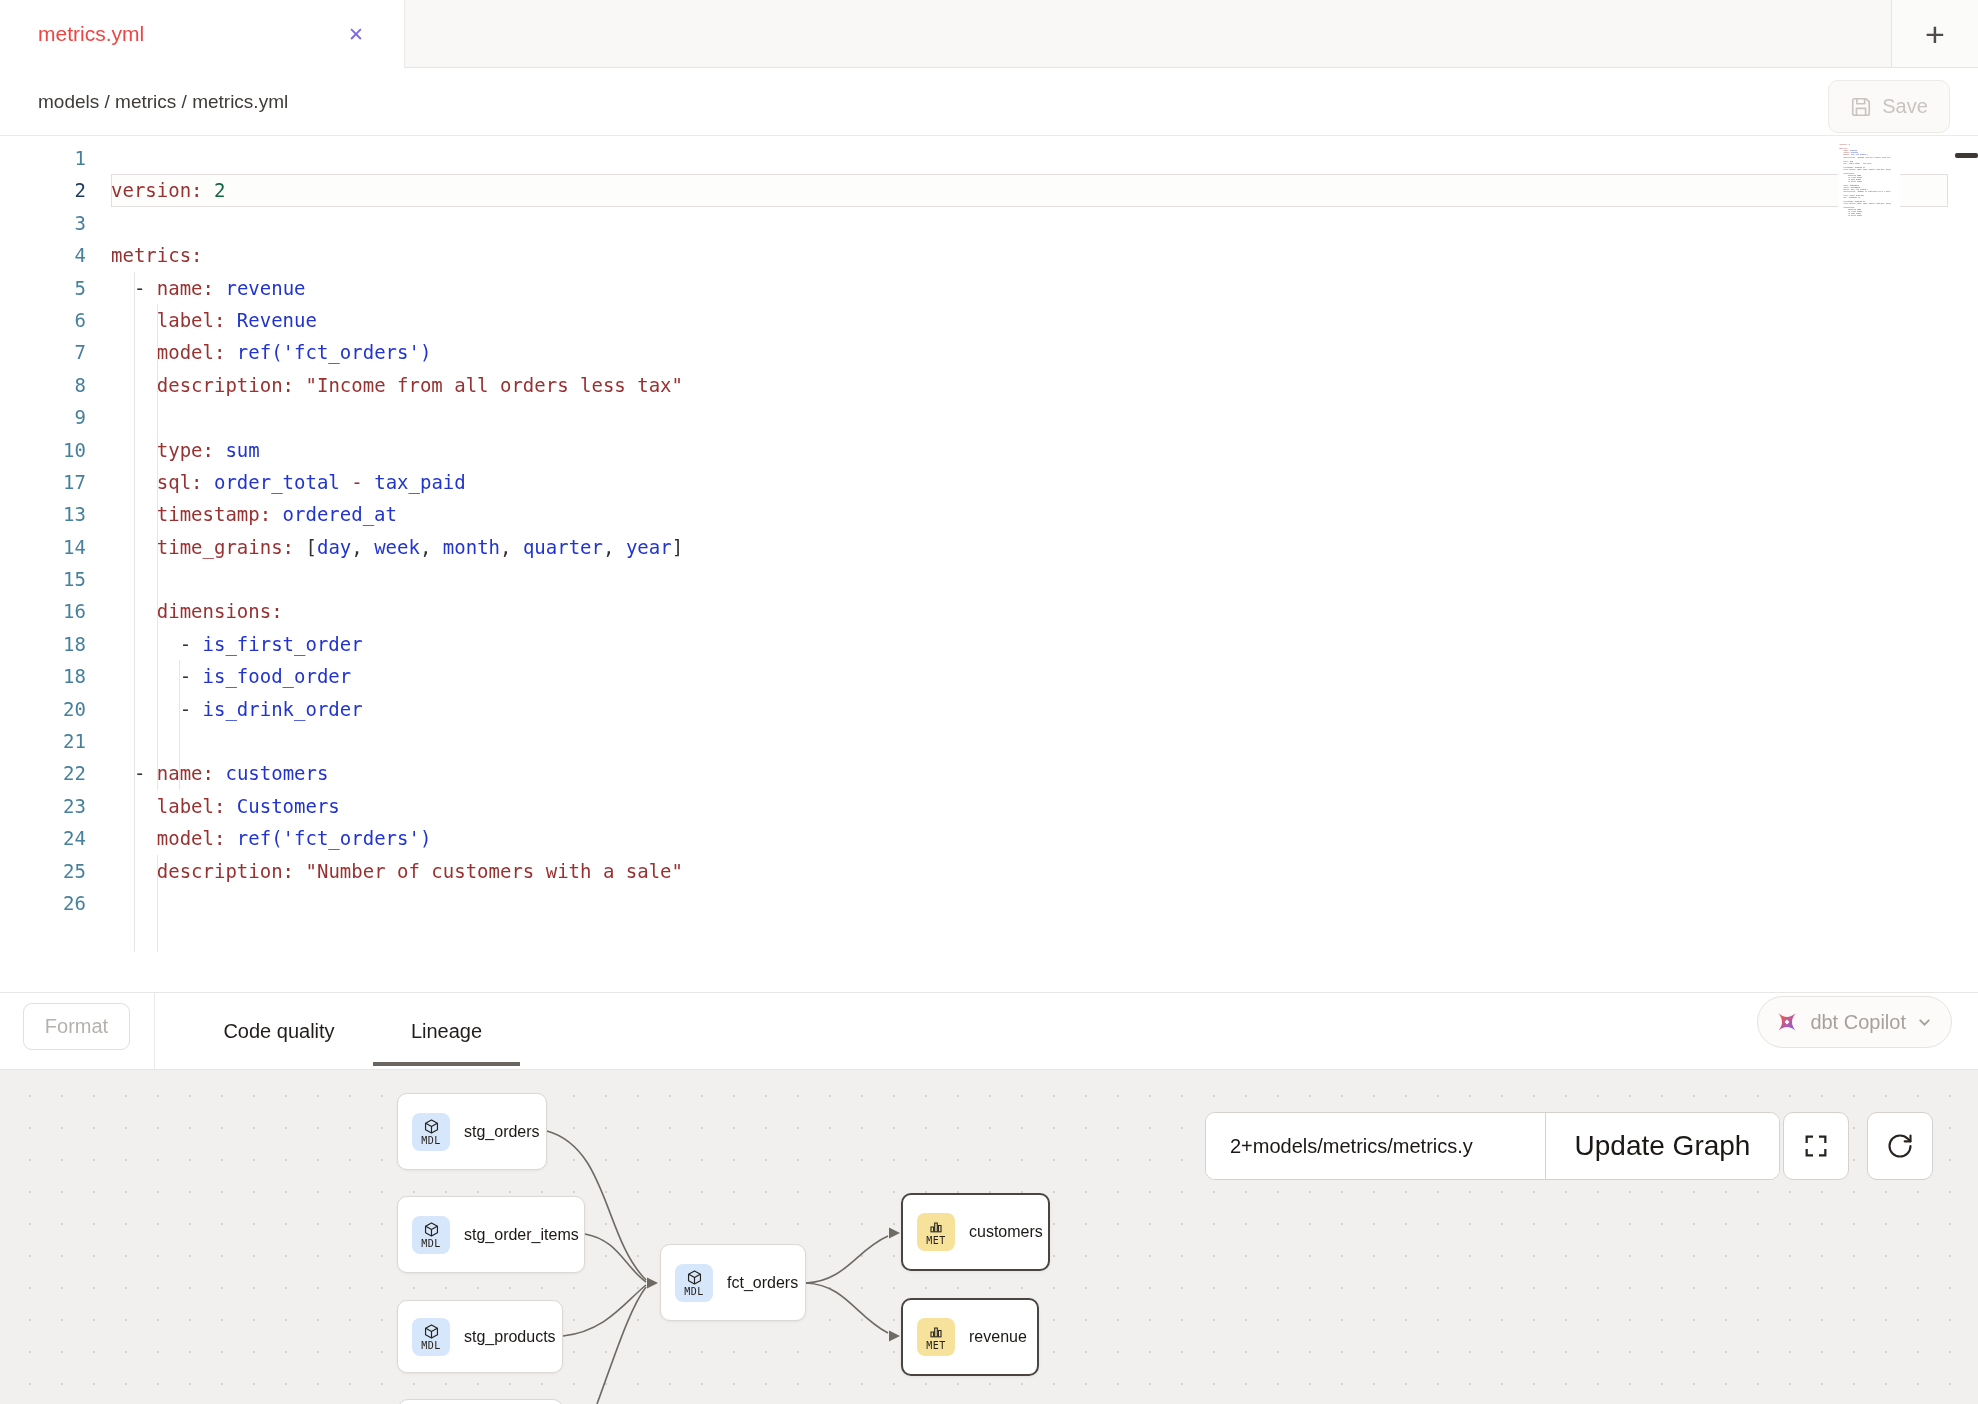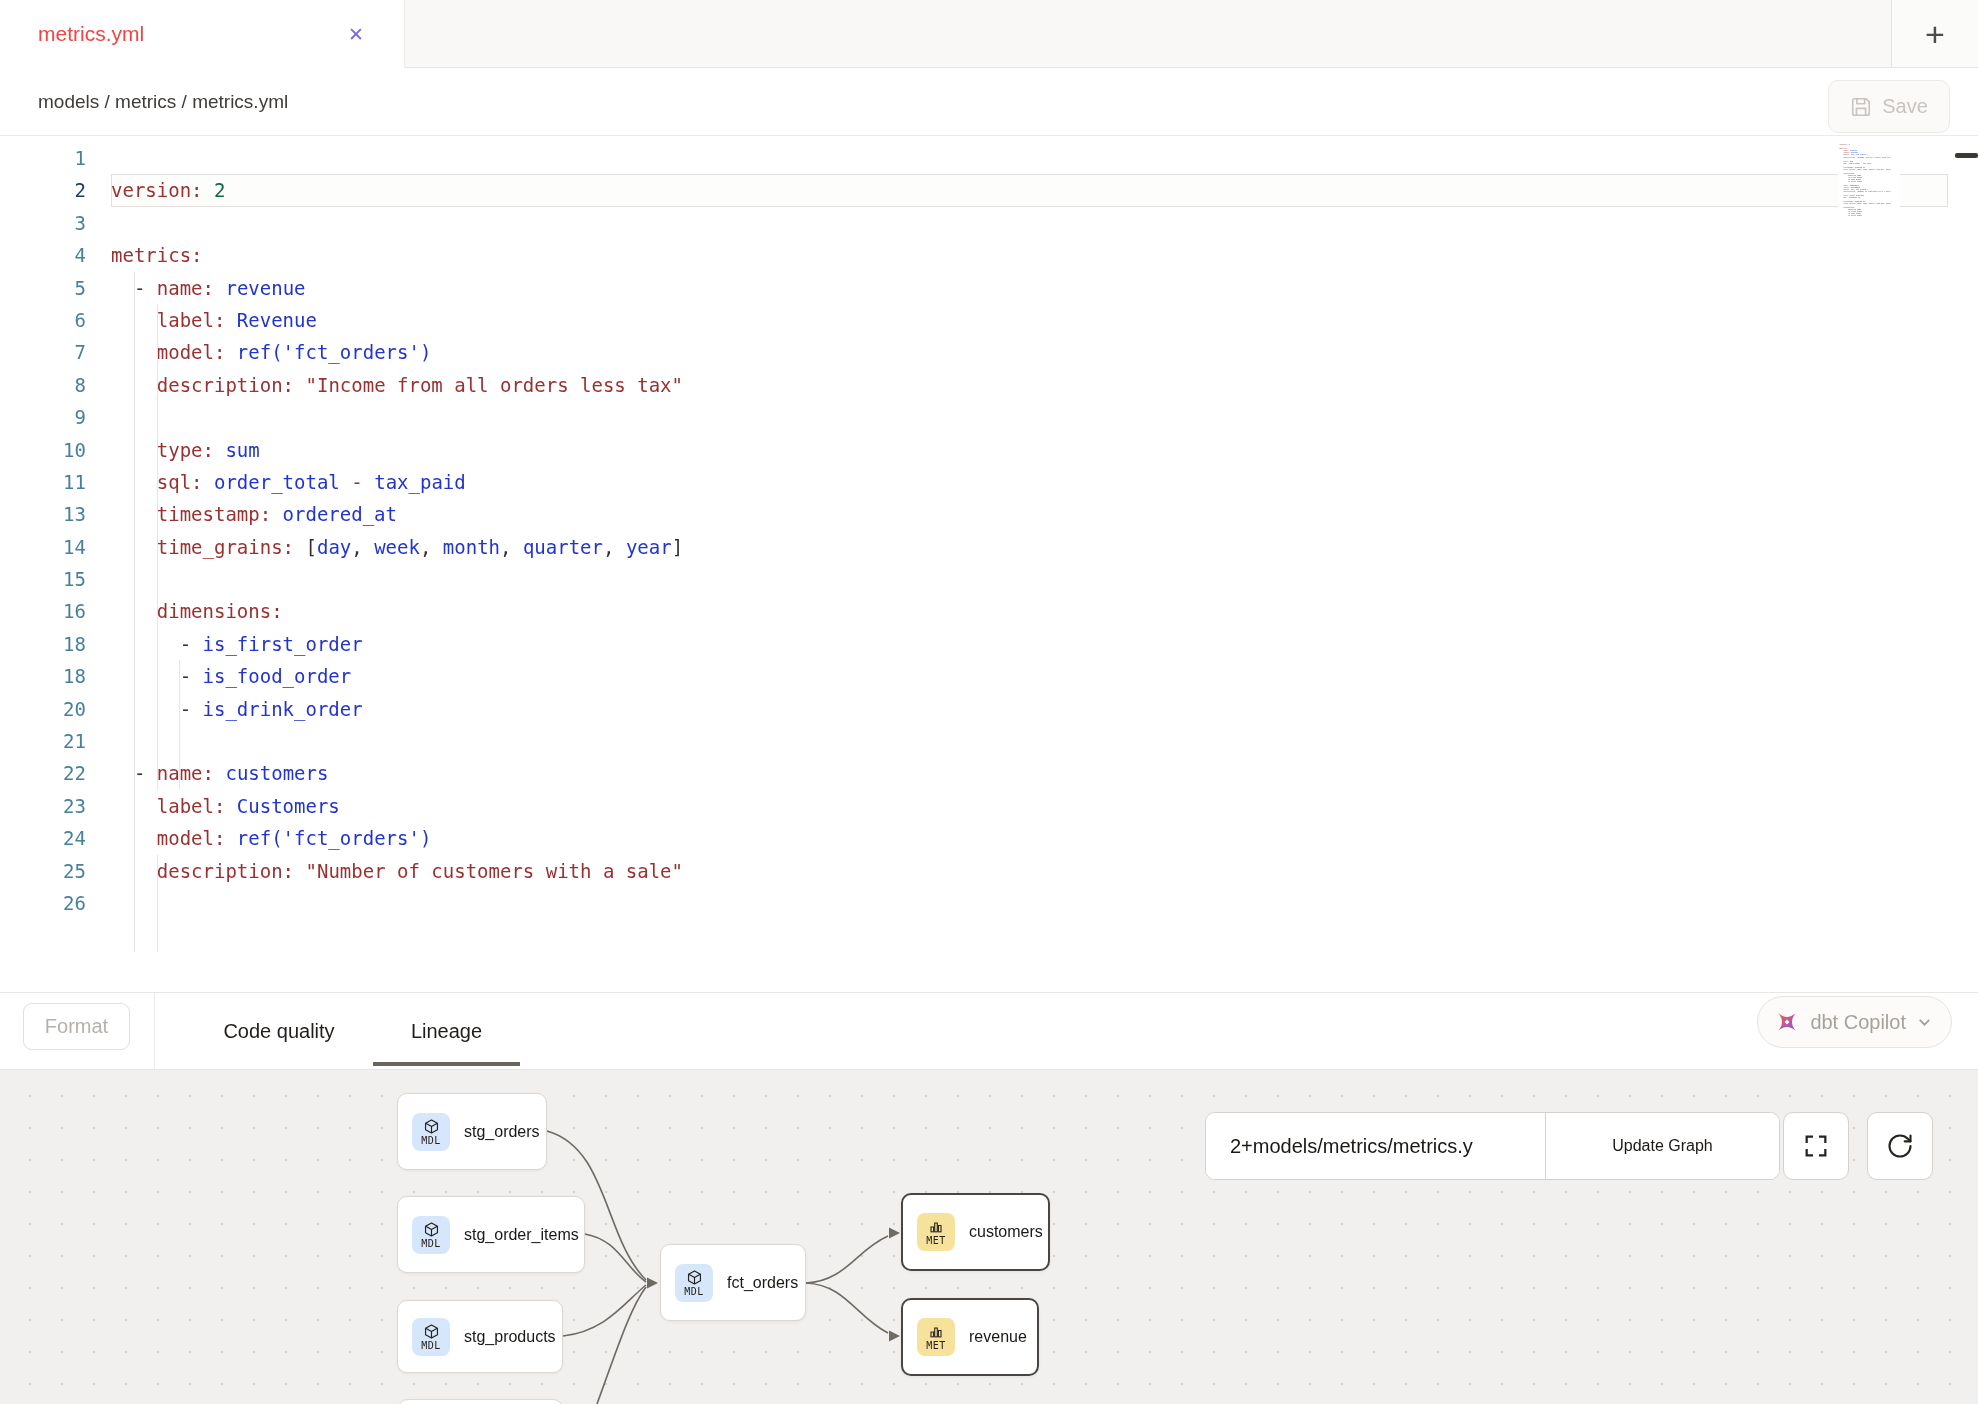--- a/index.html
+++ b/index.html
@@ -79,21 +79,21 @@
            display:flex; flex-direction:column; align-items:center; justify-content:center; }
   .badge span { font-family:"DejaVu Sans Mono", monospace; font-size:10px; color:#26221e; letter-spacing:.5px; }
   .nlabel { font-size:16px; color:#1b1815; white-space:nowrap; }
 
   .graphctl { position:absolute; top:42px; left:1205px; height:68px; display:flex;
               background:#fff; border:1px solid #d5d1cd; border-radius:10px; overflow:hidden; }
   .gsel { width:340px; border:none; outline:none; padding-left:24px; font-size:20px;
           color:#1b1815; font-family:"Liberation Sans", sans-serif; background:#fff;
           border-right:1px solid #d5d1cd; }
   .gupd { width:233px; display:flex; align-items:center; justify-content:center;
-          font-size:16px; color:#1b1815; cursor:pointer; background:#fff; }
+          font-size:28px; color:#1b1815; cursor:pointer; background:#fff; }
   .sq { position:absolute; top:42px; width:66px; height:68px; background:#fff;
         border:1px solid #d5d1cd; border-radius:10px;
         display:flex; align-items:center; justify-content:center; cursor:pointer; }
   .sq.fs { left:1783px; } .sq.rf { left:1867px; }
 </style>
 </head>
 <body>
 
 <div class="app">
 
@@ -125,21 +125,21 @@
         <div class="row"><span class="ln">1</span><span class="lc"></span></div>
         <div class="row active"><span class="ln lna">2</span><span class="lc"><span class="tk-k">version:</span><span class="tk-t"> </span><span class="tk-n">2</span></span></div>
         <div class="row"><span class="ln">3</span><span class="lc"></span></div>
         <div class="row"><span class="ln">4</span><span class="lc"><span class="tk-k">metrics:</span></span></div>
         <div class="row"><span class="ln">5</span><span class="lc"><span class="tk-t">  </span><span class="tk-t">- </span><span class="tk-k">name:</span><span class="tk-t"> </span><span class="tk-v">revenue</span></span></div>
         <div class="row"><span class="ln">6</span><span class="lc"><span class="tk-t">    </span><span class="tk-k">label:</span><span class="tk-t"> </span><span class="tk-v">Revenue</span></span></div>
         <div class="row"><span class="ln">7</span><span class="lc"><span class="tk-t">    </span><span class="tk-k">model:</span><span class="tk-t"> </span><span class="tk-v">ref('fct_orders')</span></span></div>
         <div class="row"><span class="ln">8</span><span class="lc"><span class="tk-t">    </span><span class="tk-k">description:</span><span class="tk-t"> </span><span class="tk-s">"Income from all orders less tax"</span></span></div>
         <div class="row"><span class="ln">9</span><span class="lc"></span></div>
         <div class="row"><span class="ln">10</span><span class="lc"><span class="tk-t">    </span><span class="tk-k">type:</span><span class="tk-t"> </span><span class="tk-v">sum</span></span></div>
-        <div class="row"><span class="ln">11</span><span class="lc"><span class="tk-t">    </span><span class="tk-k">sql:</span><span class="tk-t"> </span><span class="tk-v">order_total</span><span class="tk-t"> </span><span class="tk-k">-</span><span class="tk-t"> </span><span class="tk-v">tax_paid</span></span></div>
+        <div class="row"><span class="ln">17</span><span class="lc"><span class="tk-t">    </span><span class="tk-k">sql:</span><span class="tk-t"> </span><span class="tk-v">order_total</span><span class="tk-t"> </span><span class="tk-k">-</span><span class="tk-t"> </span><span class="tk-v">tax_paid</span></span></div>
         <div class="row"><span class="ln">13</span><span class="lc"><span class="tk-t">    </span><span class="tk-k">timestamp:</span><span class="tk-t"> </span><span class="tk-v">ordered_at</span></span></div>
         <div class="row"><span class="ln">14</span><span class="lc"><span class="tk-t">    </span><span class="tk-k">time_grains:</span><span class="tk-t"> </span><span class="tk-t">[</span><span class="tk-v">day</span><span class="tk-t">, </span><span class="tk-v">week</span><span class="tk-t">, </span><span class="tk-v">month</span><span class="tk-t">, </span><span class="tk-v">quarter</span><span class="tk-t">, </span><span class="tk-v">year</span><span class="tk-t">]</span></span></div>
         <div class="row"><span class="ln">15</span><span class="lc"></span></div>
         <div class="row"><span class="ln">16</span><span class="lc"><span class="tk-t">    </span><span class="tk-k">dimensions:</span></span></div>
         <div class="row"><span class="ln">18</span><span class="lc"><span class="tk-t">      </span><span class="tk-t">- </span><span class="tk-v">is_first_order</span></span></div>
         <div class="row"><span class="ln">18</span><span class="lc"><span class="tk-t">      </span><span class="tk-t">- </span><span class="tk-v">is_food_order</span></span></div>
         <div class="row"><span class="ln">20</span><span class="lc"><span class="tk-t">      </span><span class="tk-t">- </span><span class="tk-v">is_drink_order</span></span></div>
         <div class="row"><span class="ln">21</span><span class="lc"></span></div>
         <div class="row"><span class="ln">22</span><span class="lc"><span class="tk-t">  </span><span class="tk-t">- </span><span class="tk-k">name:</span><span class="tk-t"> </span><span class="tk-v">customers</span></span></div>
         <div class="row"><span class="ln">23</span><span class="lc"><span class="tk-t">    </span><span class="tk-k">label:</span><span class="tk-t"> </span><span class="tk-v">Customers</span></span></div>

